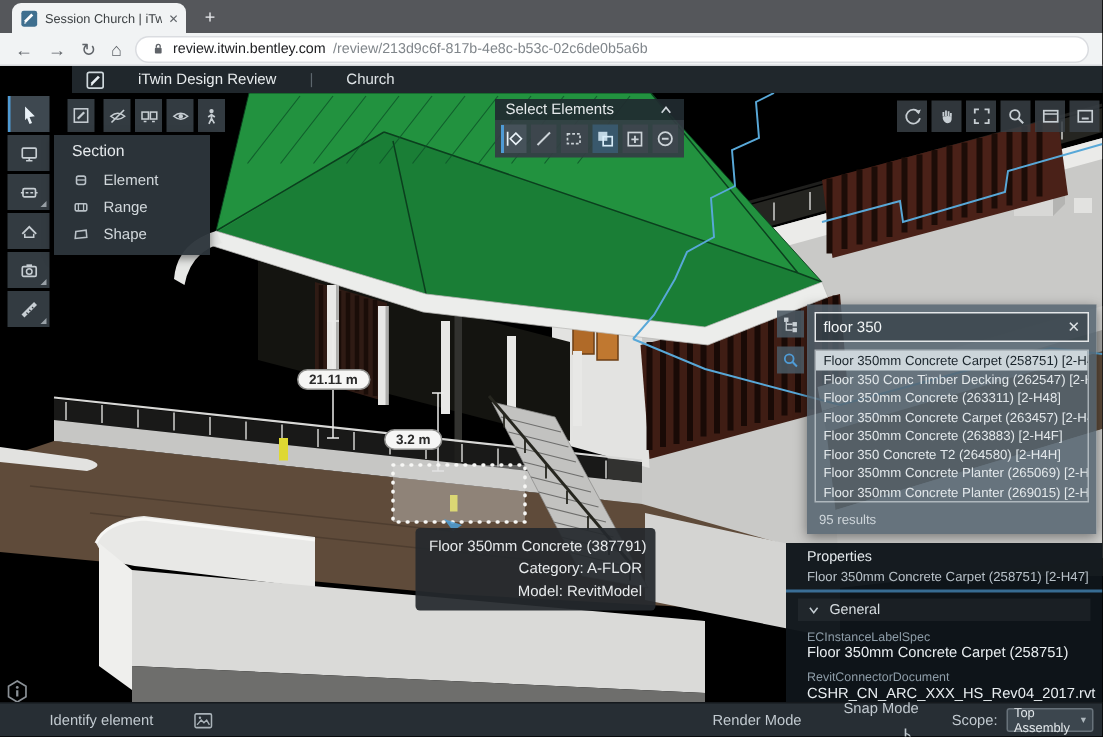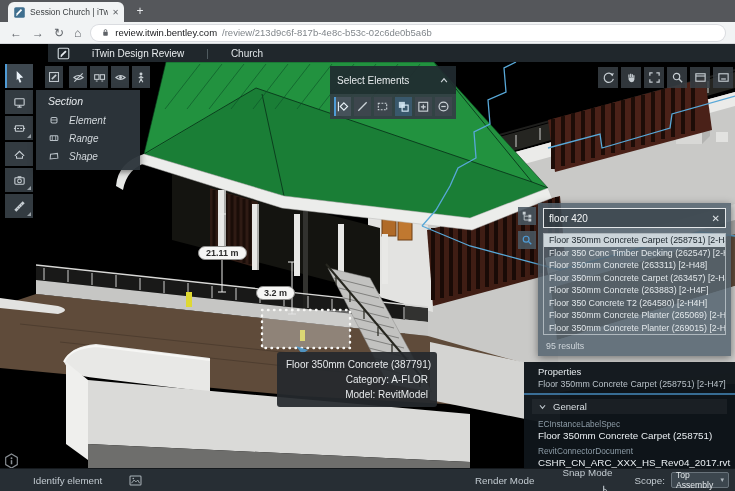--- a/index.html
+++ b/index.html
@@ -32,27 +32,27 @@
   .canvas svg.scene{position:absolute;left:0;top:0;}
 
   
   .ltb{position:absolute;left:5px;top:2px;width:28px;display:flex;flex-direction:column;gap:2px;z-index:8;}
   .tbtn{width:28px;height:24px;background:#333b41;color:#c7ced3;display:flex;align-items:center;justify-content:center;position:relative;cursor:pointer;}
   .tbtn.sel{background:#3e4850;box-shadow:inset 2px 0 0 var(--accent);color:#eaf2f8;}
   .tbtn .corner{position:absolute;right:2px;bottom:2px;width:0;height:0;border-left:4px solid transparent;border-bottom:4px solid #99a1a7;}
   .toptools{position:absolute;top:4px;z-index:8;display:flex;gap:3px;}
   .toptools .tbtn{width:18px;height:22px;}
 
-  .flyout{position:absolute;left:36px;top:28px;width:104px;background:rgba(45,53,59,.96);z-index:9;padding-bottom:5px;box-shadow:0 2px 6px rgba(0,0,0,.5);font-style:italic;}
+  .flyout{position:absolute;left:36px;top:28px;width:104px;background:rgba(45,53,59,.96);z-index:9;padding-bottom:5px;box-shadow:0 2px 6px rgba(0,0,0,.5);}
   .flyout .fhead{font-size:10.5px;color:#e5e9ec;padding:5px 12px 4px;}
   .fitem{display:flex;align-items:center;gap:9px;padding:3px 12px;color:#d2d8dc;font-size:10px;cursor:pointer;}
   .fitem svg{flex:0 0 auto;}
 
   .seltb{position:absolute;left:330px;top:4px;width:126px;z-index:8;}
-  .seltb .shead{height:28px;background:rgba(33,42,48,.92);display:flex;align-items:center;justify-content:space-between;padding:0 7px;}
+  .seltb .shead{height:14px;background:rgba(33,42,48,.92);display:flex;align-items:center;justify-content:space-between;padding:0 7px;}
   .seltb .shead span{font-size:10px;color:#e6eaec;}
   .seltb .sbody{background:rgba(52,61,68,.92);display:flex;gap:3px;padding:3px 4px;}
   .sbtn{width:18px;height:19px;background:#3d464d;color:#ccd3d8;display:flex;align-items:center;justify-content:center;cursor:pointer;}
   .sbtn.sel{background:#46525a;box-shadow:inset 2px 0 0 var(--accent);color:#eaf3f9;}
   .sbtn.act{background:#39586c;color:#d8ecf8;}
 
   .rtb{position:absolute;left:598px;top:5px;display:flex;gap:3px;z-index:8;}
   .rtb .tbtn{width:20px;height:21px;background:rgba(56,63,69,.85);}
 
   
@@ -458,21 +458,21 @@
         </div>
         <div class="tbtn act">
           <svg width="12" height="12" viewBox="0 0 14 14">
               <circle cx="6" cy="6" r="3.4" fill="none" stroke="currentColor" stroke-width="1.4"></circle>
               <path d="M8.6 8.6 L12 12" stroke="currentColor" stroke-width="1.6"></path>
             </svg>
         </div>
       </div>
       <div class="spanel">
         <div class="sinput">
-          <span class="q">floor 420</span>
+          <span class="q">floor 350</span>
           <span class="x">✕</span>
         </div>
         <div class="sresults">
           <div class="srow sel">Floor 350mm Concrete Carpet (258751) [2-H47]</div>
           <div class="srow">Floor 350 Conc Timber Decking (262547) [2-H49]</div>
           <div class="srow">Floor 350mm Concrete (263311) [2-H48]</div>
           <div class="srow">Floor 350mm Concrete Carpet (263457) [2-H4D]</div>
           <div class="srow">Floor 350mm Concrete (263883) [2-H4F]</div>
           <div class="srow">Floor 350 Concrete T2 (264580) [2-H4H]</div>
           <div class="srow">Floor 350mm Concrete Planter (265069) [2-H4J]</div>

